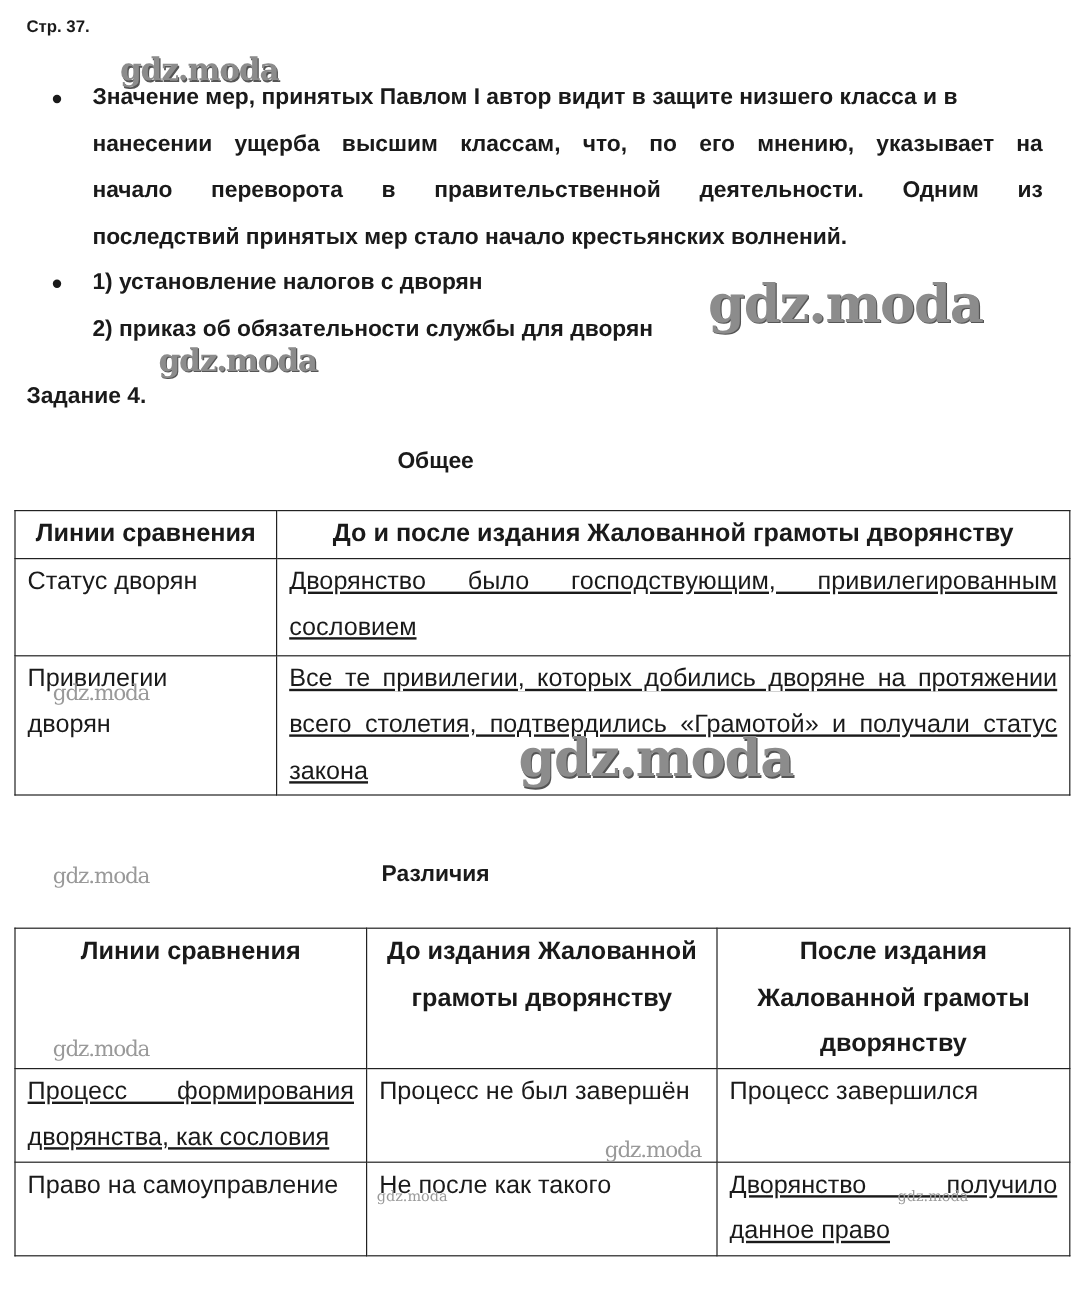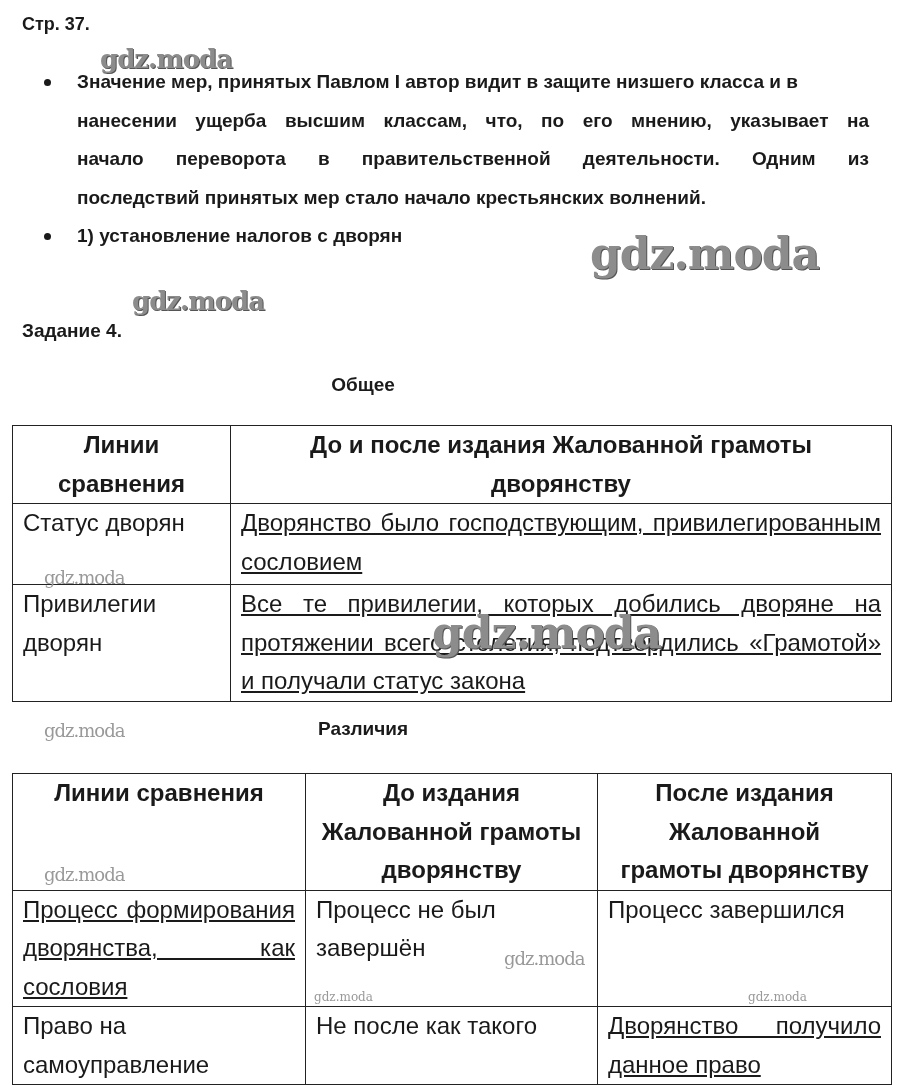--- a/index.html
+++ b/index.html
@@ -1,33 +1,33 @@
 <!DOCTYPE html>
 <html><head>
 <meta charset="utf-8">
 <style>
   html, body { margin: 0; padding: 0; background: #ffffff; }
   body {
     width: 902px; height: 1090px; position: relative; overflow: hidden;
     font-family: "Liberation Sans", sans-serif; color: #1a1a1a; font-size: 19px;
   }
   .abs { position: absolute; }
-  .page-ref { left: 22px; top: 14px; font-size: 18px; font-weight: bold; }
+  .page-ref { left: 22px; top: 14px; font-size: 14px; font-weight: bold; }
   .bullet-list { left: 44px; top: 63px; width: 825px; font-weight: bold; }
   .bullet-item { position: relative; padding-left: 33px; line-height: 38.5px; text-align: justify; }
   .bullet-dot { position: absolute; left: 0; top: 16px; width: 7px; height: 7px; border-radius: 50%; background: #1a1a1a; }
   .bullet-line { display: block; }
   .justify-last { text-align: justify; text-align-last: justify; }
   .task-title { left: 22px; top: 320px; font-weight: bold; }
   .section-title { font-weight: bold; text-align: center; width: 726px; left: 0; }
 
   table.grid { position: absolute; border-collapse: collapse; table-layout: fixed; }
   table.grid td, table.grid th {
     border: 1.5px solid #222; vertical-align: top; padding: 0 10px;
-    line-height: 38.5px; font-size: 24px; font-weight: normal;
+    line-height: 38.5px; font-size: 21px; font-weight: normal;
   }
   table.grid th { font-weight: bold; text-align: center; }
   td.just { text-align: justify; text-decoration: underline; }
 
   .wm {
     position: absolute; font-family: "DejaVu Serif", serif; font-weight: bold;
     color: #8c8c8c; letter-spacing: -1px; white-space: nowrap; pointer-events: none;
     text-shadow: 1px 1px 0 #555;
   }
   .wm-sm { font-size: 18px; color: #999; text-shadow: none; font-weight: normal; }
@@ -44,20 +44,21 @@
   <div class="bullet-item">
     <span class="bullet-dot"></span>
     <span class="bullet-line" style="text-align:left">Значение мер, принятых Павлом I автор видит в защите низшего класса и в</span>
     <span class="bullet-line justify-last">нанесении ущерба высшим классам, что, по его мнению, указывает на</span>
     <span class="bullet-line justify-last">начало переворота в правительственной деятельности. Одним из</span>
     <span class="bullet-line">последствий принятых мер стало начало крестьянских волнений.</span>
   </div>
   <div class="bullet-item">
     <span class="bullet-dot"></span>
     <span class="bullet-line">1) установление налогов с дворян</span>
+    <span class="bullet-line">2) приказ об обязательности службы для дворян</span>
   </div>
 </div>
 
 <div class="abs task-title">Задание 4.</div>
 
 <div class="abs section-title" style="top:374px">Общее</div>
 
 <table class="grid" style="left:12px; top:425px; width:879px;">
   <colgroup>
       <col style="width:218px">

